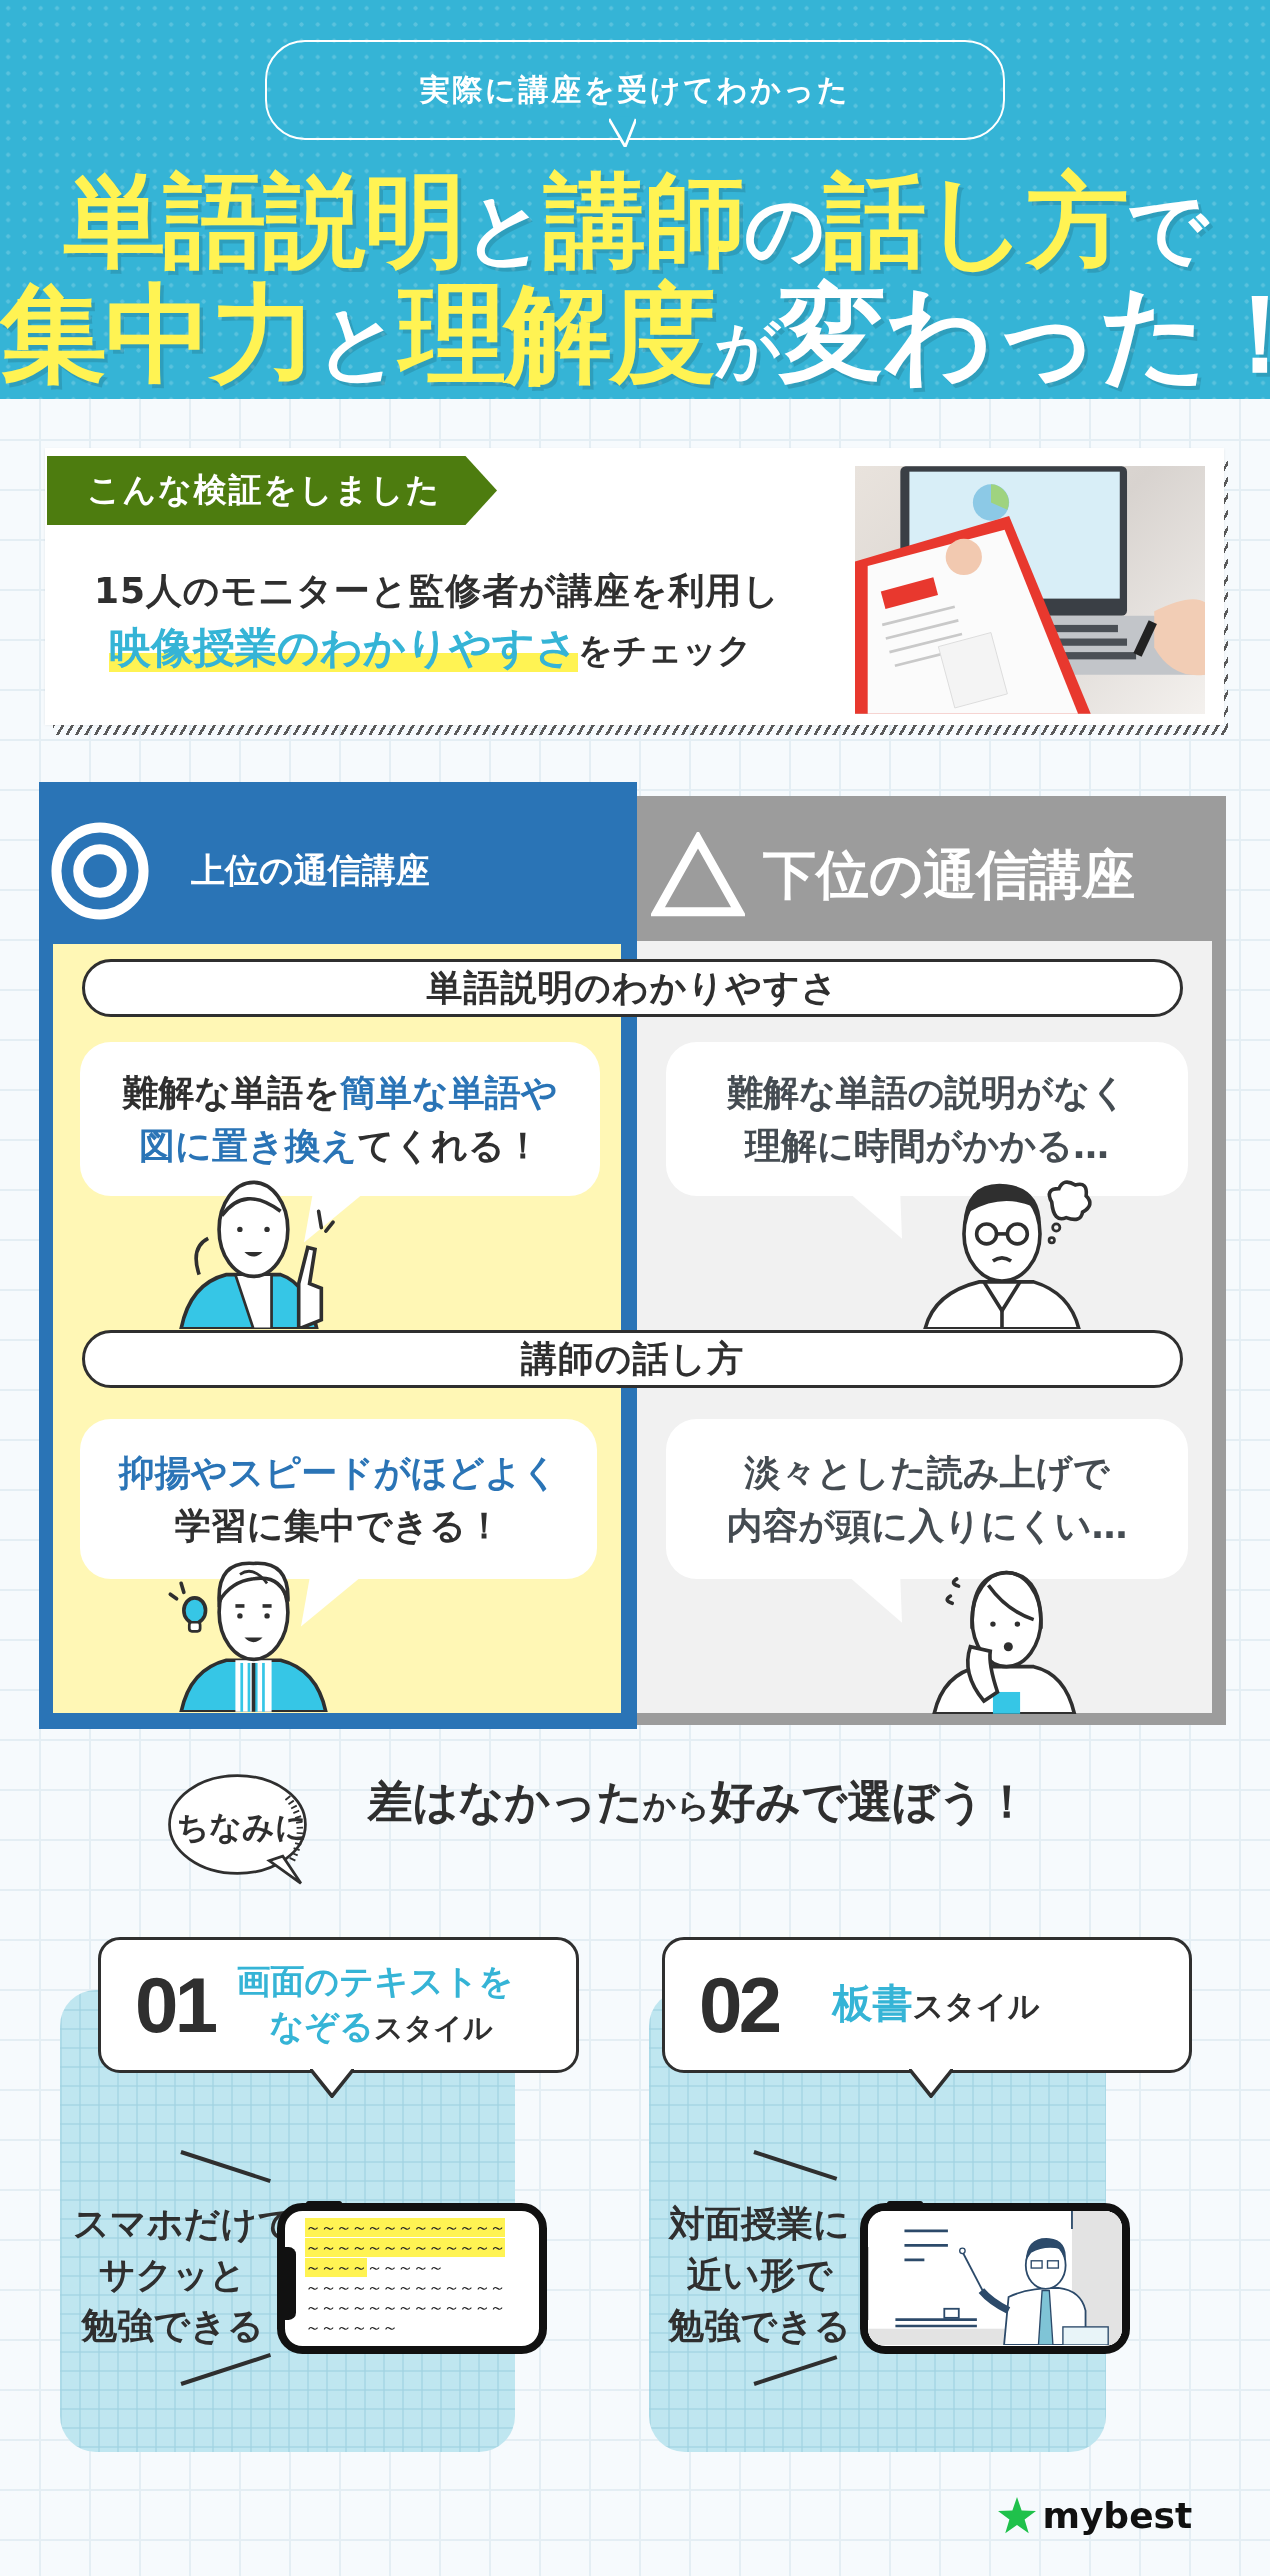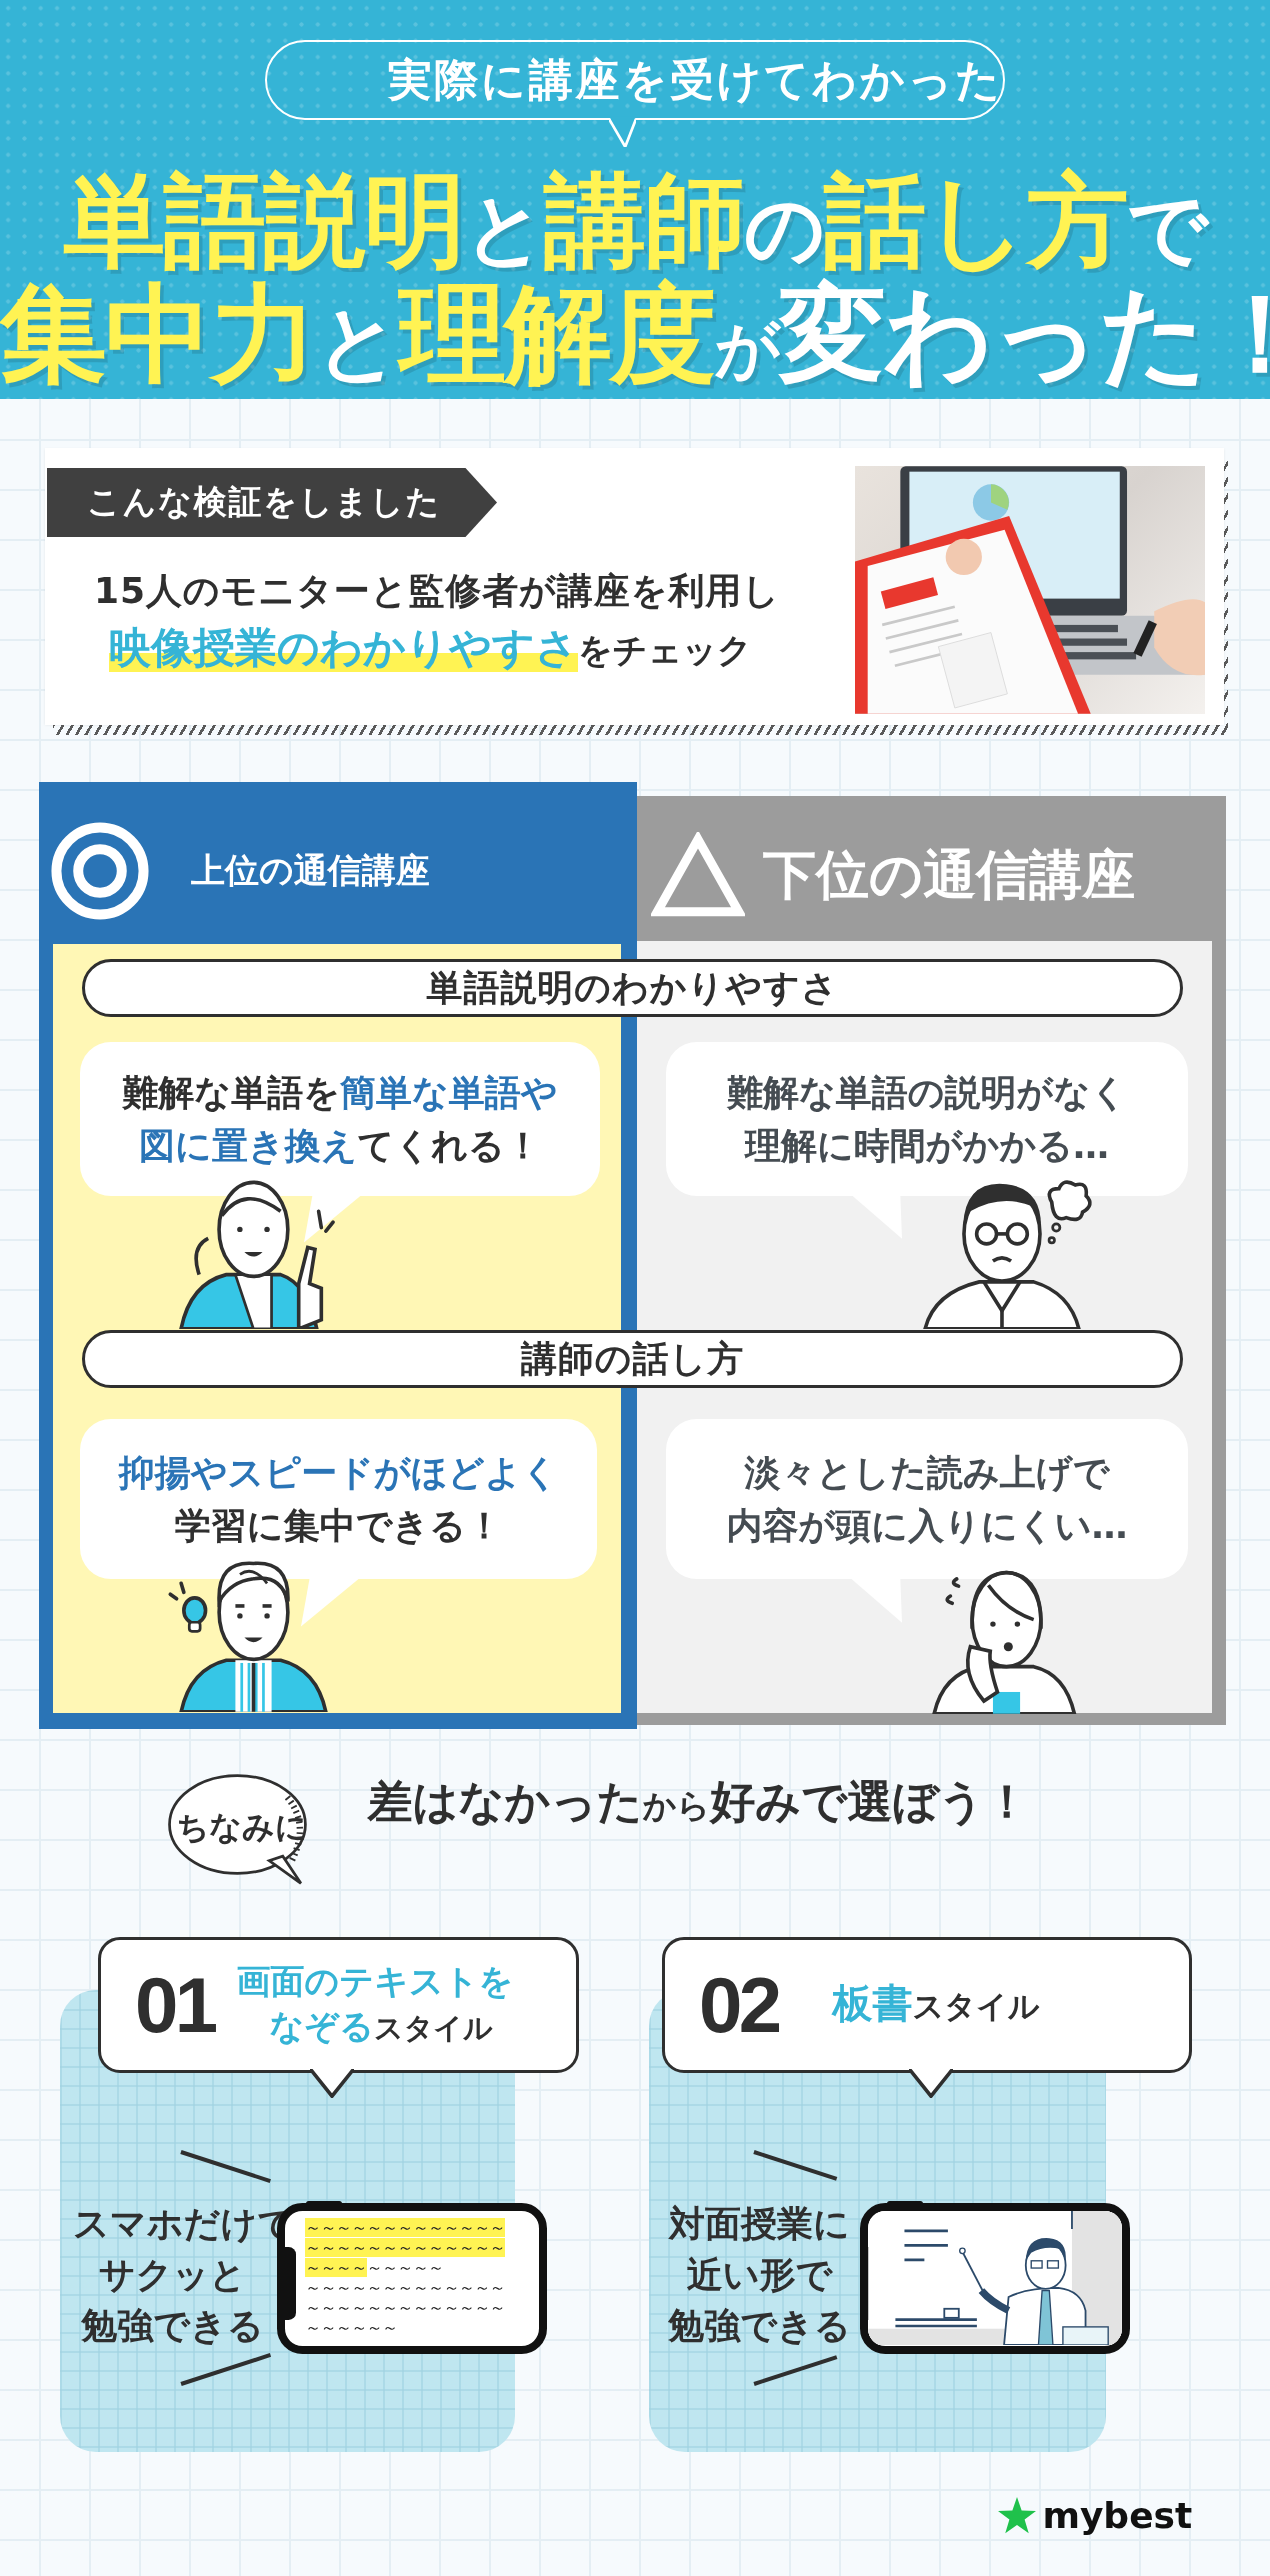--- a/index.html
+++ b/index.html
@@ -17,24 +17,24 @@
   .abs { position: absolute; }
 
   
   .header {
     left: 0; top: 0; width: 1270px; height: 399px;
     background-color: #35b4d6;
     background-image: radial-gradient(rgba(255,255,255,0.18) 1.8px, transparent 2.3px);
     background-size: 16.3px 16.3px;
   }
   .sub-pill {
-    left: 265px; top: 40px; width: 740px; height: 80px;
+    left: 265px; top: 40px; width: 740px; height: 100px;
     border: 2.7px solid #fff; border-radius: 40px;
-    display: flex; align-items: center; justify-content: flex-end;
-    color: #fff; font-size: 44px; font-weight: bold; letter-spacing: 2.7px;
+    display: flex; align-items: center; justify-content: center;
+    color: #fff; font-size: 30px; font-weight: bold; letter-spacing: 2.7px;
   }
   .sub-pill-tail {
     left: 609px; top: 116px; width: 27px; height: 31px;
   }
   .headline {
     left: 0; width: 1270px; text-align: center;
     font-weight: bold; color: #fff; letter-spacing: -1.8px; white-space: nowrap;
     text-shadow: 3.6px 3.6px 0 rgba(0,0,0,0.12);
   }
   .headline.l1 { top: 154px; font-size: 102px; }
@@ -45,22 +45,22 @@
   
   .verify-shadow {
     left: 53px; top: 461px; width: 1175px; height: 274px;
     background: repeating-linear-gradient(120deg, #5a5a5a 0 2.7px, transparent 2.7px 8.2px);
   }
   .verify-card {
     left: 45px; top: 448px; width: 1179px; height: 277px; background: #fff;
     box-shadow: 0 0.9px 2.7px rgba(0,0,0,0.08);
   }
   .verify-tag {
-    left: 47px; top: 468px; width: 450px; height: 69px;
-    background: #404040; color: #fff; font-size: 33px; font-weight: bold;
+    left: 47px; top: 456px; width: 450px; height: 69px;
+    background: #4d7c0f; color: #fff; font-size: 33px; font-weight: bold;
     display: flex; align-items: center; padding-left: 40px; letter-spacing: 1.8px;
     clip-path: polygon(0 0, 93% 0, 100% 50%, 93% 100%, 0 100%);
   }
   .verify-line1 {
     left: 94px; top: 567px; width: 725px; font-size: 36px; font-weight: bold; color: #2f2f2f;
     letter-spacing: 0.9px; white-space: nowrap;
   }
   .verify-line2 {
     left: 109px; top: 620px; font-size: 42px; font-weight: bold; white-space: nowrap; color: #2f2f2f;
   }

